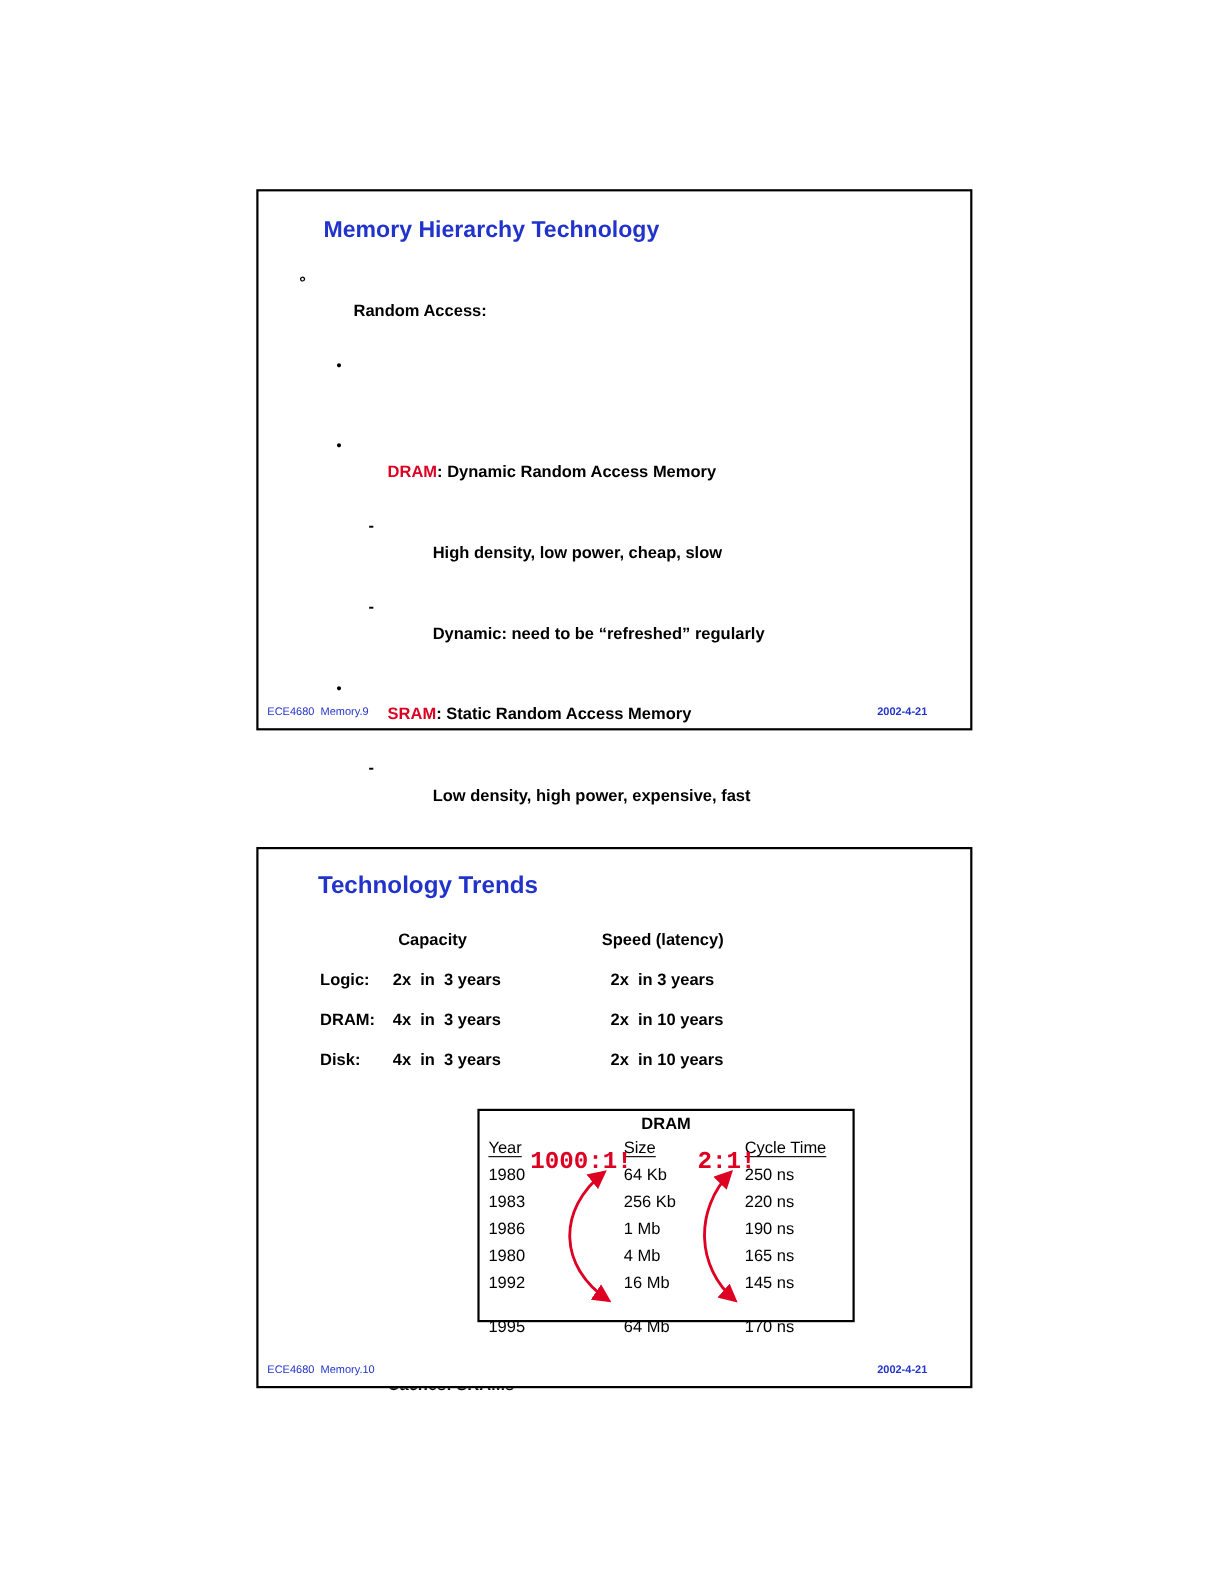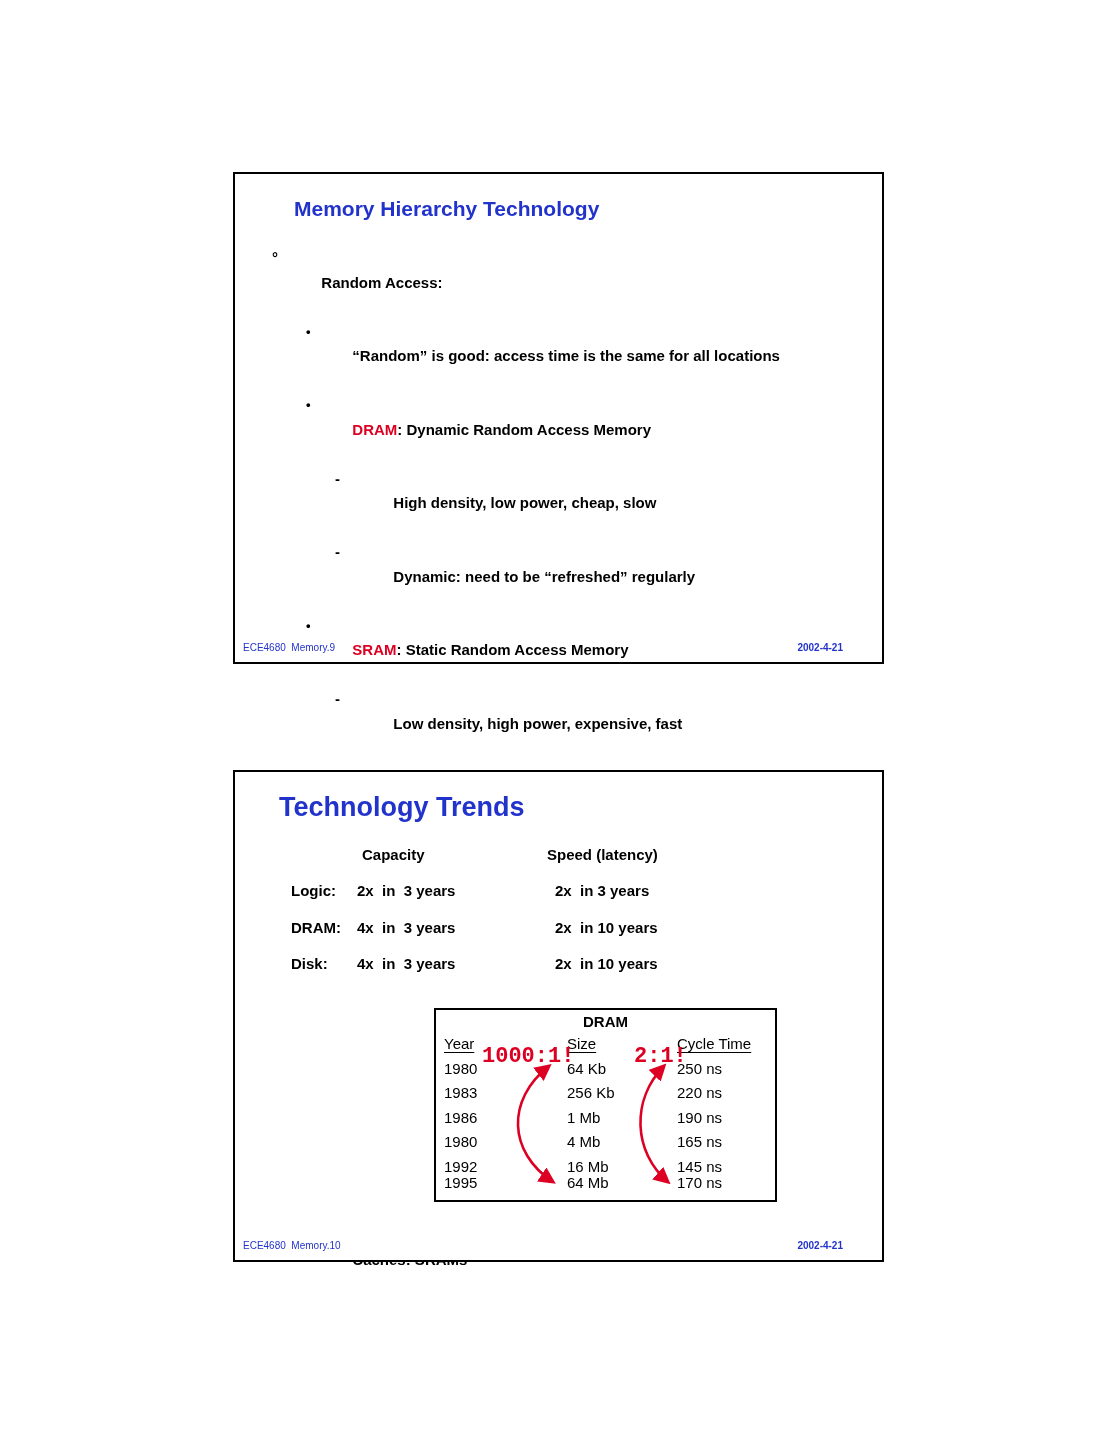--- a/index.html
+++ b/index.html
@@ -56,22 +56,22 @@
   }
   .footer-right{
     position:absolute;right:39px;bottom:9px;
     font-size:10px;font-weight:bold;color:var(--blue);
     white-space:pre;
     margin-left:10px;
   }
 
   
   .s2-title{
-    position:absolute;left:44px;top:20px;
-    font-size:27px;font-weight:bold;color:var(--blue);
+    position:absolute;left:54px;top:20px;
+    font-size:22px;font-weight:bold;color:var(--blue);
   }
   .s2-abs{position:absolute;font-size:15px;font-weight:bold;color:var(--ink);white-space:pre;}
   .cap-hdr{left:127px;top:74px;}
   .spd-hdr{left:312px;top:74px;}
   .trow-0{top:110px;} .trow-1{top:147px;} .trow-2{top:183px;}
   .t-label{left:56px;}
   .t-cap{left:122px;}
   .t-spd{left:320px;}
 
   .dram-table{
@@ -82,21 +82,21 @@
     position:absolute;left:0;right:0;top:3px;text-align:center;
     font-size:15px;font-weight:bold;
   }
   .dt-cell{position:absolute;font-size:15px;font-weight:normal;white-space:pre;}
   .dt-hdr{text-decoration:underline;text-underline-offset:3px;}
   .col-year{left:8px;}
   .col-size{left:131px;}
   .col-cycle{left:241px;}
   .hdr-row{top:25px;}
   .row-0{top:50px;} .row-1{top:74px;} .row-2{top:99px;}
-  .row-3{top:123px;} .row-4{top:148px;} .row-5{top:164px;}
+  .row-3{top:123px;} .row-4{top:148px;} .row-5{top:188px;}
 
   .annotation{
     position:absolute;
     font-family:Liberation Mono, monospace;
     font-size:22px;font-weight:bold;color:var(--red);
     white-space:pre;
   }
   .ann-size{left:247px;top:272px;}
   .ann-cycle{left:399px;top:272px;text-align:right;}
 
@@ -115,21 +115,21 @@
   <div class="slide" id="slide1">
     <div class="s1-title">Memory Hierarchy Technology</div>
 
     <div class="s1-content">
 
       <div class="line l1 first">
         <span class="marker">°</span><span>Random Access:</span>
       </div>
 
       <div class="line l2">
-        <span class="marker">•</span><span>“Random” is good: access time is the same for all locations</span>
+        <span class="marker">•</span>
       </div>
 
       <div class="line l2">
         <span class="marker">•</span><span class="red">DRAM</span><span>: Dynamic Random Access Memory</span>
       </div>
 
       <div class="line l3">
         <span class="marker">-</span><span>High density, low power, cheap, slow</span>
       </div>
 

